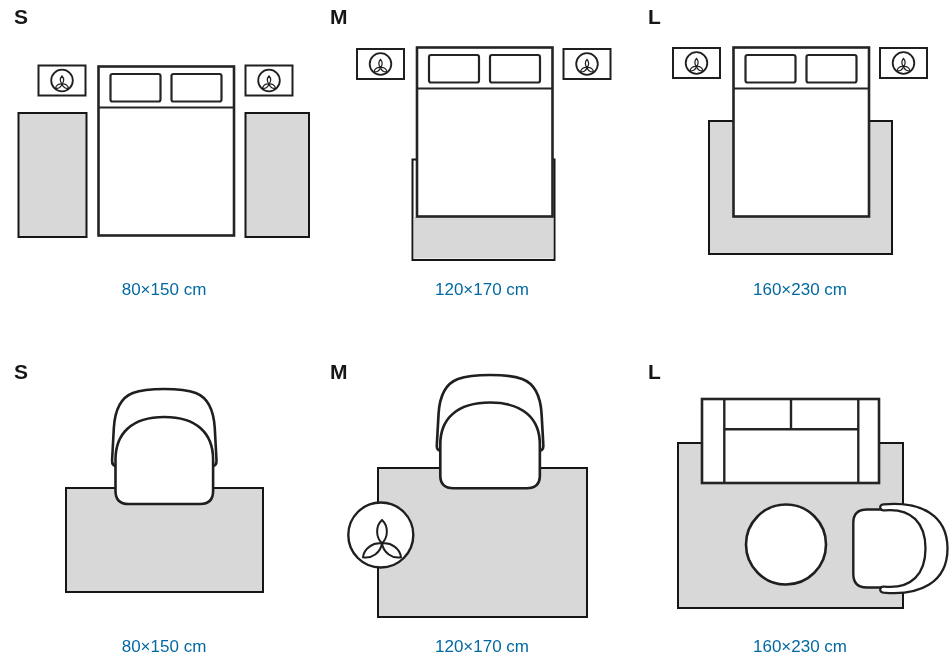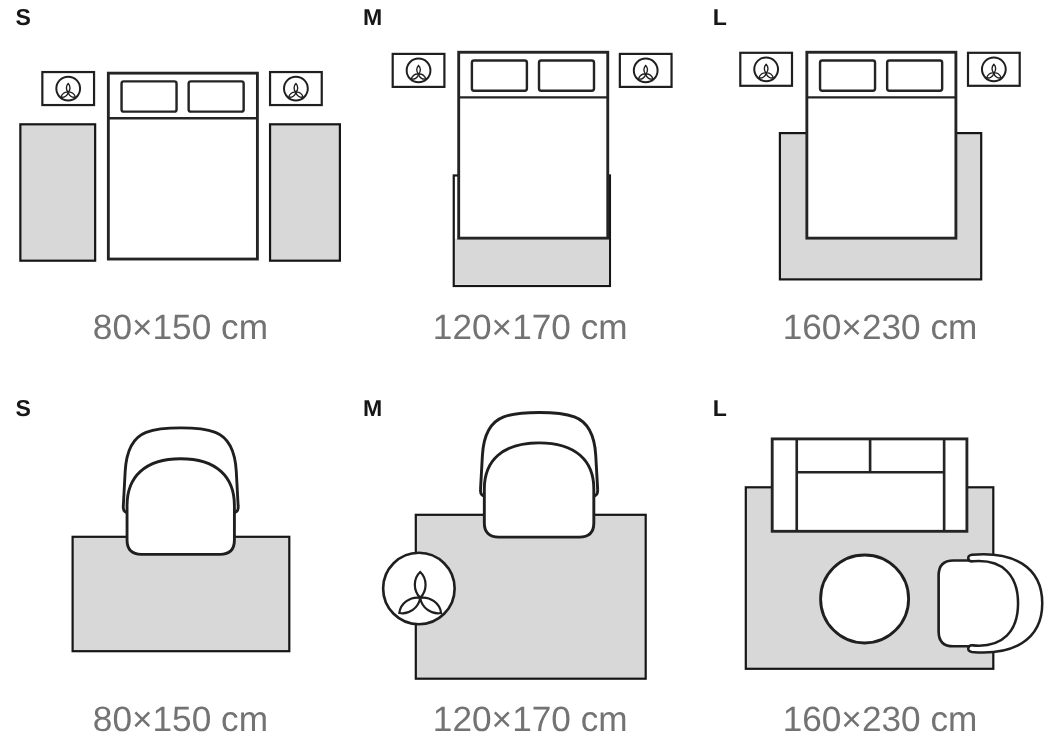--- a/index.html
+++ b/index.html
@@ -1,20 +1,20 @@
 <!DOCTYPE html>
 <html><head>
 <meta charset="utf-8">
 <style>
   html,body{margin:0;padding:0;background:#fff;}
   #stage{position:relative;width:950px;height:670px;background:#fff;overflow:hidden;
          font-family:"Liberation Sans",sans-serif;}
   #stage svg{position:absolute;left:0;top:0;}
   .size-label{position:absolute;font-weight:700;font-size:21px;line-height:1;color:#161616;}
-  .caption{position:absolute;font-size:32px;line-height:1;color:#737373;white-space:nowrap;transform:translateX(-50%);}
+  .caption{position:absolute;font-size:17px;line-height:1;color:#0369a1;white-space:nowrap;transform:translateX(-50%);}
 </style>
 </head>
 <body>
 
 <div id="stage">
 
 <svg width="950" height="670" viewBox="0 0 950 670">
   <defs>
     <g id="nightstand">
       <rect x="0" y="0" width="47" height="30" fill="#fff" stroke="#1f1f1f" stroke-width="2"></rect>

